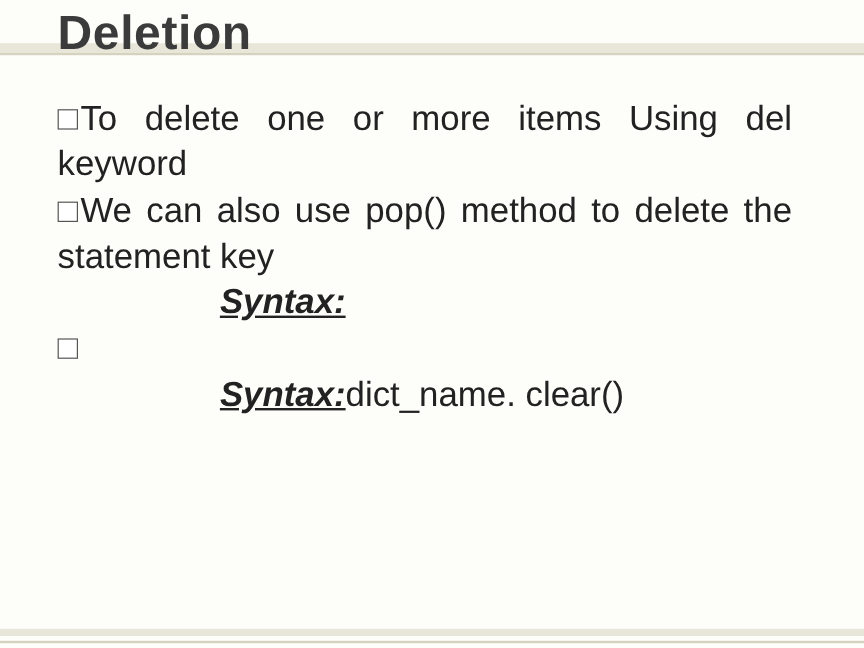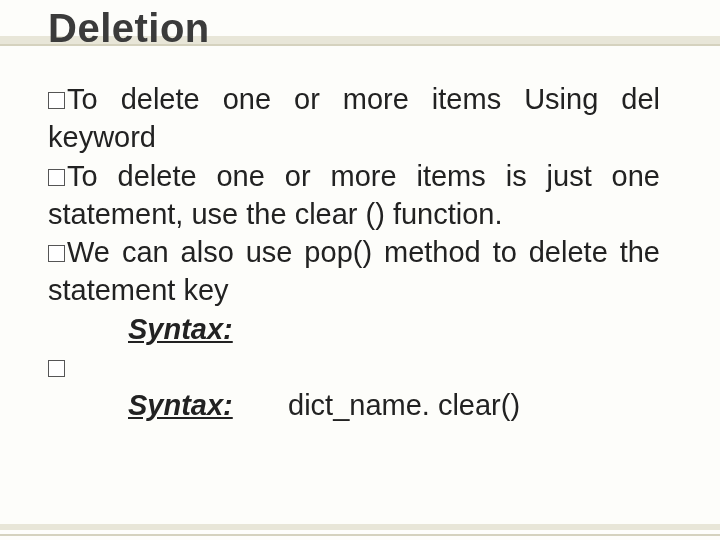--- a/index.html
+++ b/index.html
@@ -59,20 +59,21 @@
     width: 15px;
     height: 15px;
     border: 1.5px solid #555;
     background: #fff;
     margin-right: 2px;
     vertical-align: 0px;
   }
   .syntax-row {
     display: flex;
     align-items: baseline;
+    text-align: right;
   }
   .syntax-label {
     width: 240px;
     padding-left: 80px;
     font-style: italic;
     font-weight: bold;
     text-decoration: underline;
     box-sizing: border-box;
   }
   .syntax-code {
@@ -90,23 +91,20 @@
   <div class="stripe btm2"></div>
 
   <div class="title">Deletion</div>
 
   <div class="body">
 
     <div class="item just">
       <span class="box"></span><span>To delete one or more items Using del keyword</span>
     </div>
 
-    <div class="item just">
-      <span class="box"></span><span>To delete one or more items is just one statement, use the clear () function.</span>
-    </div>
 
     <div class="item just">
       <span class="box"></span><span>We can also use pop() method to delete the statement key</span>
     </div>
 
 
     <div class="syntax-row">
       <div class="syntax-label">Syntax:</div>
     </div>
 

